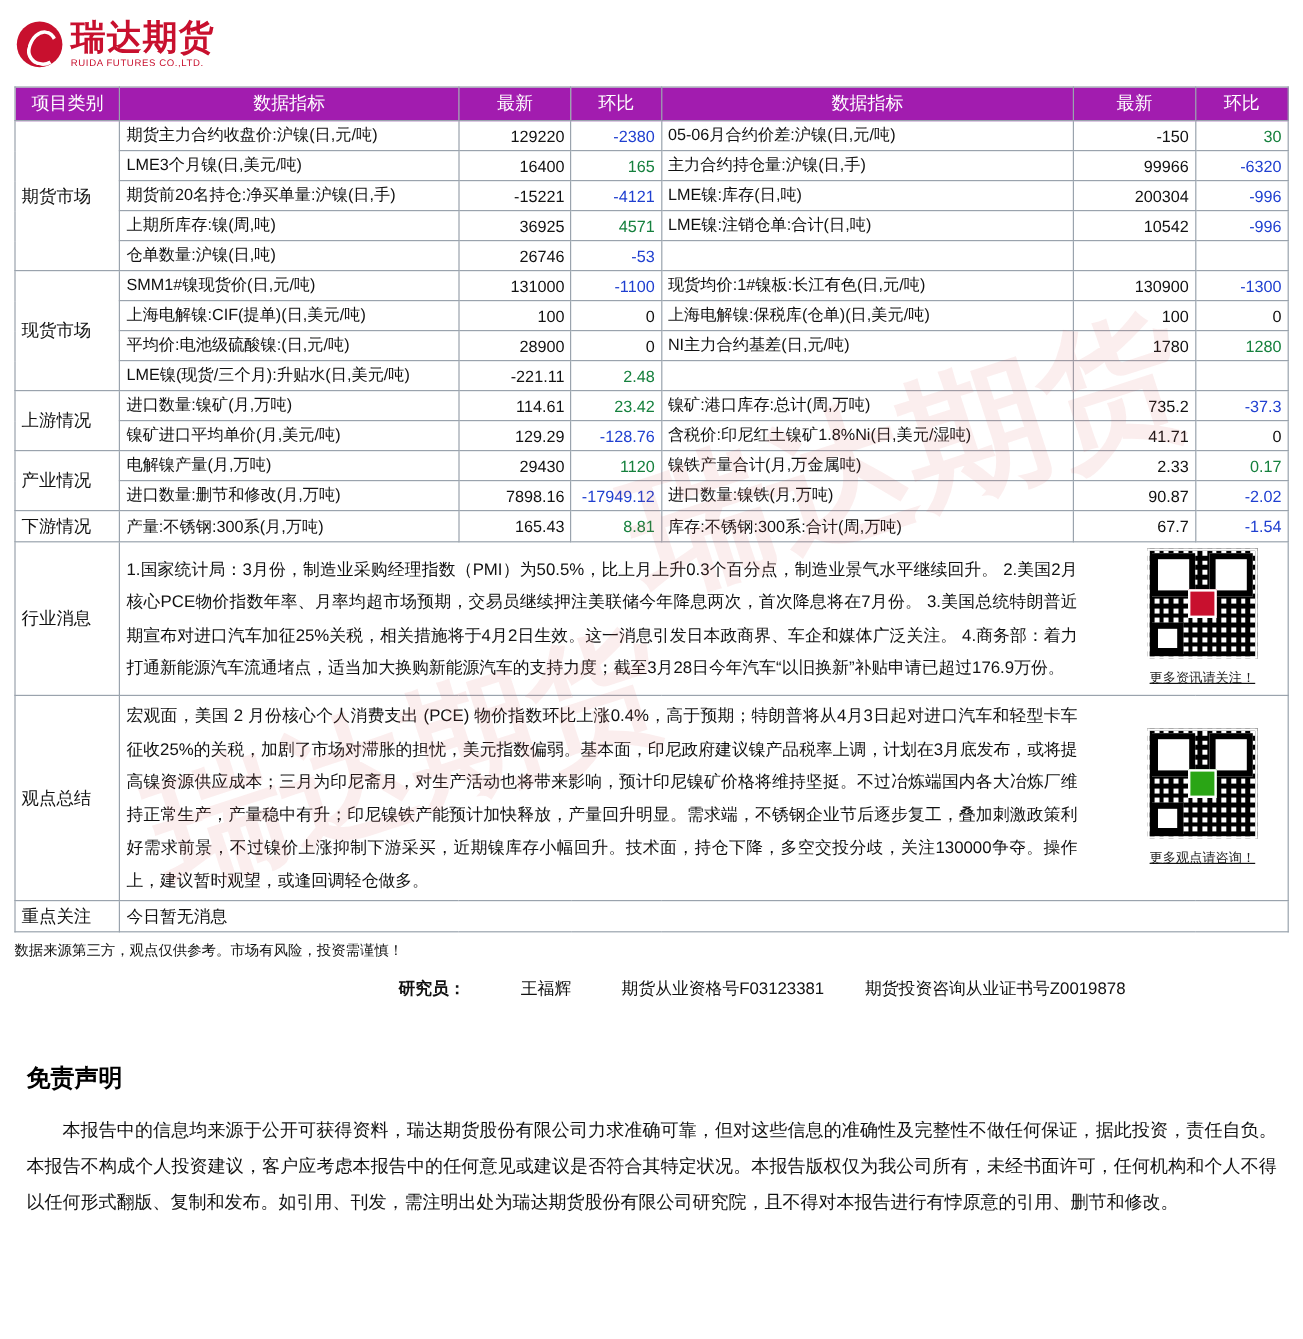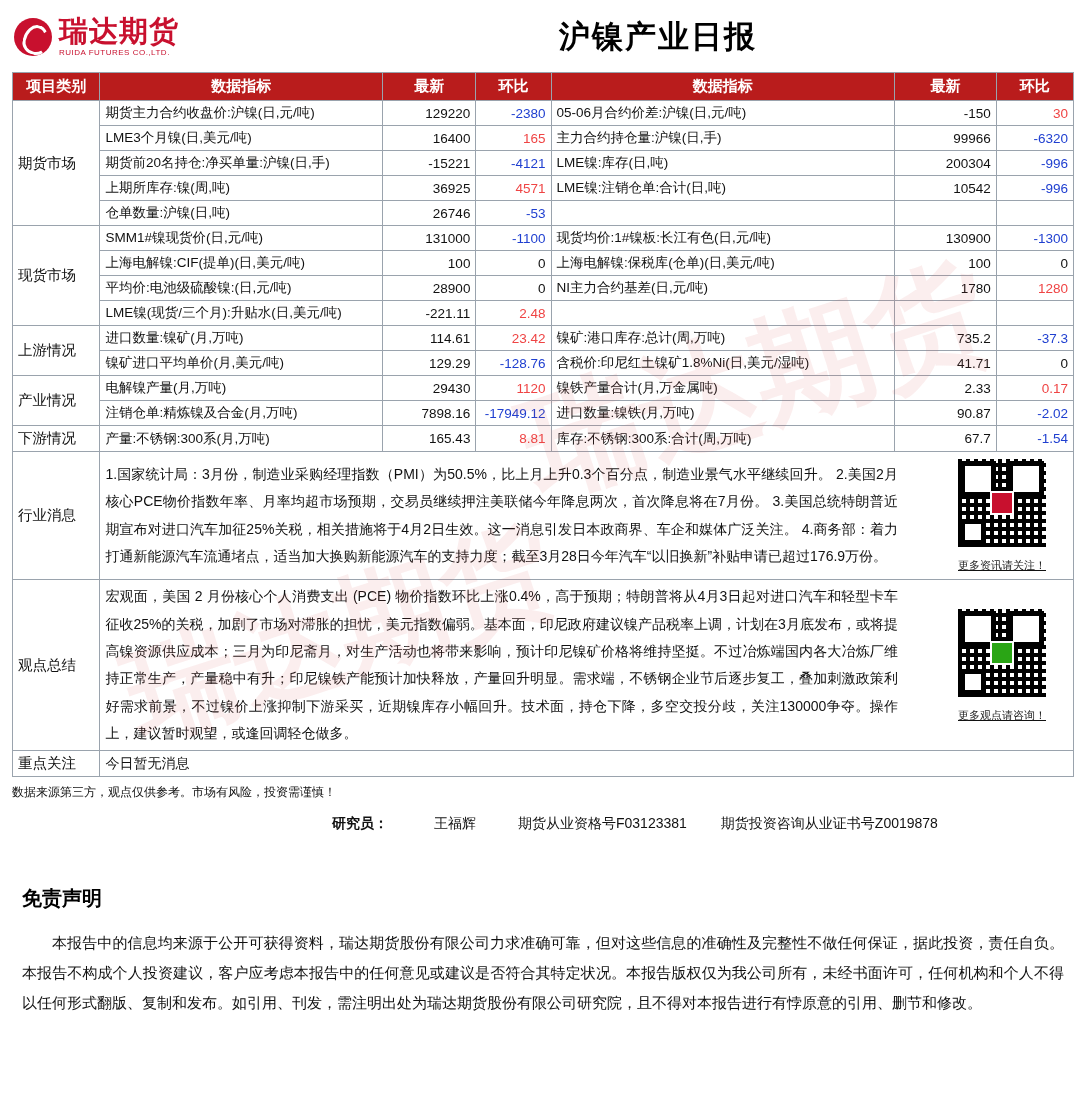--- a/index.html
+++ b/index.html
@@ -58,36 +58,36 @@
     table-layout: fixed;
     font-size: 13.5px;
     color: #111;
   }
   table.main td, table.main th {
     border: 1px solid #9aa3ad;
     padding: 3px 5px;
     vertical-align: middle;
   }
   thead th {
-    background: #b91c1c;
+    background: #a21caf;
     color: #ffffff;
     font-size: 15px;
-    font-weight: bold;
+    font-weight: normal;
     text-align: center;
     height: 28px;
     border-color: #1a4f8a;
   }
   .cat {
     text-align: left;
     font-size: 14.5px;
     white-space: nowrap;
   }
   .lbl { text-align: left; white-space: nowrap; overflow: hidden; }
   .num { text-align: right; white-space: nowrap; }
-  .pos { color: #ef4444; }
+  .pos { color: #15803d; }
   .neg { color: #1f3fd0; }
   .zero { color: #111; }
   .rowh { height: 25px; }
 
   
   col.c1 { width: 86px; }
   col.c2 { width: 278px; }
   col.c3 { width: 92px; }
   col.c4 { width: 74px; }
   col.c5 { width: 338px; }
@@ -188,21 +188,20 @@
 <div class="watermark2">瑞达期货</div>
 
 <div class="header">
   <div class="logo-wrap">
     <div class="logo-mark"></div>
     <div class="logo-text">
       <div class="logo-cn">瑞达期货</div>
       <div class="logo-en">RUIDA FUTURES CO.,LTD.</div>
     </div>
   </div>
-  <div class="doc-title">沪镍产业日报</div>
 </div>
 
 <table class="main">
   <colgroup>
     <col class="c1">
       <col class="c2">
       <col class="c3">
       <col class="c4">
     <col class="c5">
       <col class="c6">
@@ -314,21 +313,21 @@
       <tr class="rowh">
         <td class="cat" rowspan="2">产业情况</td>
         <td class="lbl">电解镍产量(月,万吨)</td>
         <td class="num">29430</td>
         <td class="num pos">1120</td>
         <td class="lbl">镍铁产量合计(月,万金属吨)</td>
         <td class="num">2.33</td>
         <td class="num pos">0.17</td>
       </tr>
       <tr class="rowh">
-        <td class="lbl">注销仓单:精炼镍及合金(月,万吨)</td>
+        <td class="lbl">进口数量:删节和修改(月,万吨)</td>
         <td class="num">7898.16</td>
         <td class="num neg">-17949.12</td>
         <td class="lbl">进口数量:镍铁(月,万吨)</td>
         <td class="num">90.87</td>
         <td class="num neg">-2.02</td>
       </tr>
       <tr class="rowh">
         <td class="cat" rowspan="1">下游情况</td>
         <td class="lbl">产量:不锈钢:300系(月,万吨)</td>
         <td class="num">165.43</td>

